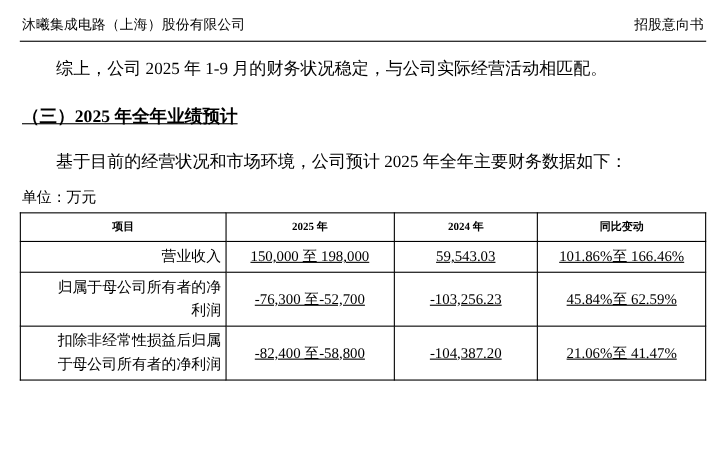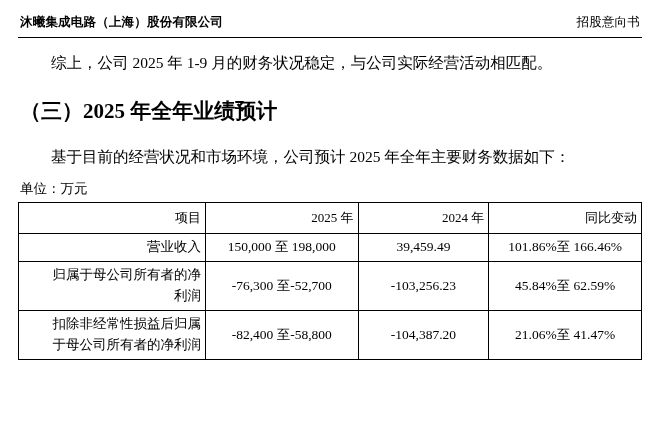--- a/index.html
+++ b/index.html
@@ -24,74 +24,75 @@
   .header {
     display: flex;
     justify-content: space-between;
     align-items: flex-end;
     font-size: 12.5px;
     padding: 14px 2px 6px 2px;
     font-family: "Liberation Serif", "DejaVu Serif", serif;
   }
   .header-left {
     letter-spacing: 0.2px;
-    font-weight: bold;
   }
   .header-right {
     letter-spacing: 0.2px;
   }
   .header-rule {
     border-top: 1px solid #000;
     margin: 0 0 0 0;
   }
   .body-text {
     font-size: 15.5px;
     line-height: 1.95;
     text-align: justify;
     margin: 10px 2px 0 2px;
     text-justify: inter-ideograph;
   }
   .indent {
     text-indent: 2em;
   }
   .section-title {
-    font-size: 21px;
+    font-size: 16px;
     font-weight: bold;
     margin: 14px 2px 0 2px;
     line-height: 1.9;
+    text-decoration: underline;
   }
   .unit-line {
     font-size: 13.5px;
     text-align: left;
     margin: 8px 6px 4px 2px;
   }
   table.fin {
     border-collapse: collapse;
     width: 100%;
     table-layout: fixed;
     margin-top: 2px;
   }
   table.fin th, table.fin td {
     border: 1px solid #000;
     font-size: 13.5px;
     padding: 3px 4px;
     line-height: 1.55;
   }
   table.fin th {
-    text-align: right;
-    font-weight: normal;
-    font-size: 13px;
+    text-align: center;
+    font-weight: bold;
+    font-size: 10px;
     padding: 5px 4px;
   }
   table.fin td.label {
     text-align: right;
     padding-left: 20px;
   }
   table.fin td.num {
     text-align: center;
+    text-decoration: underline;
   }
   .col-a { width: 30%; }
   .col-b { width: 24.5%; }
   .col-c { width: 21%; }
   .col-d { width: 24.5%; }
 </style>
 </head>
 <body>
 
 <div class="page">
@@ -123,21 +124,21 @@
         <th>项目</th>
         <th>2025 年</th>
         <th>2024 年</th>
         <th>同比变动</th>
       </tr>
     </thead>
     <tbody>
       <tr>
         <td class="label">营业收入</td>
         <td class="num">150,000 至 198,000</td>
-        <td class="num">39,459.49</td>
+        <td class="num">59,543.03</td>
         <td class="num">101.86%至 166.46%</td>
       </tr>
       <tr>
         <td class="label">归属于母公司所有者的净利润</td>
         <td class="num">-76,300 至-52,700</td>
         <td class="num">-103,256.23</td>
         <td class="num">45.84%至 62.59%</td>
       </tr>
       <tr>
         <td class="label">扣除非经常性损益后归属于母公司所有者的净利润</td>

